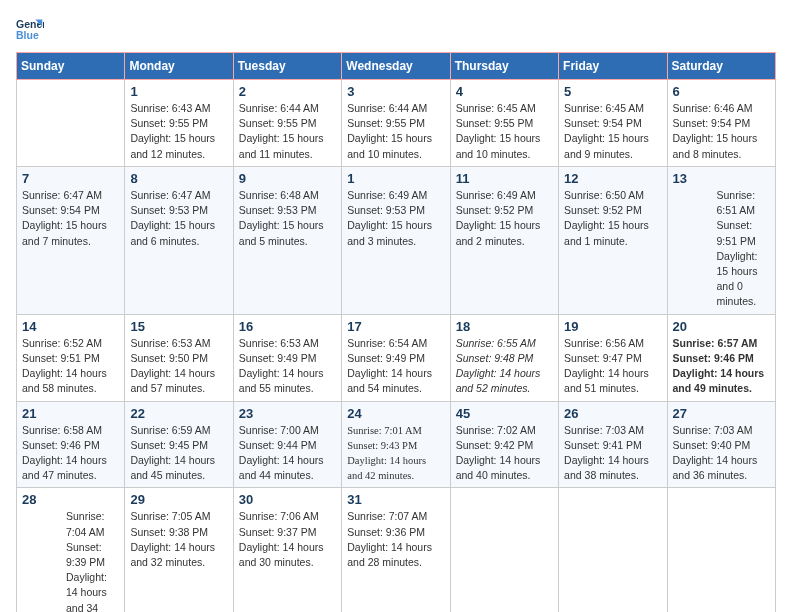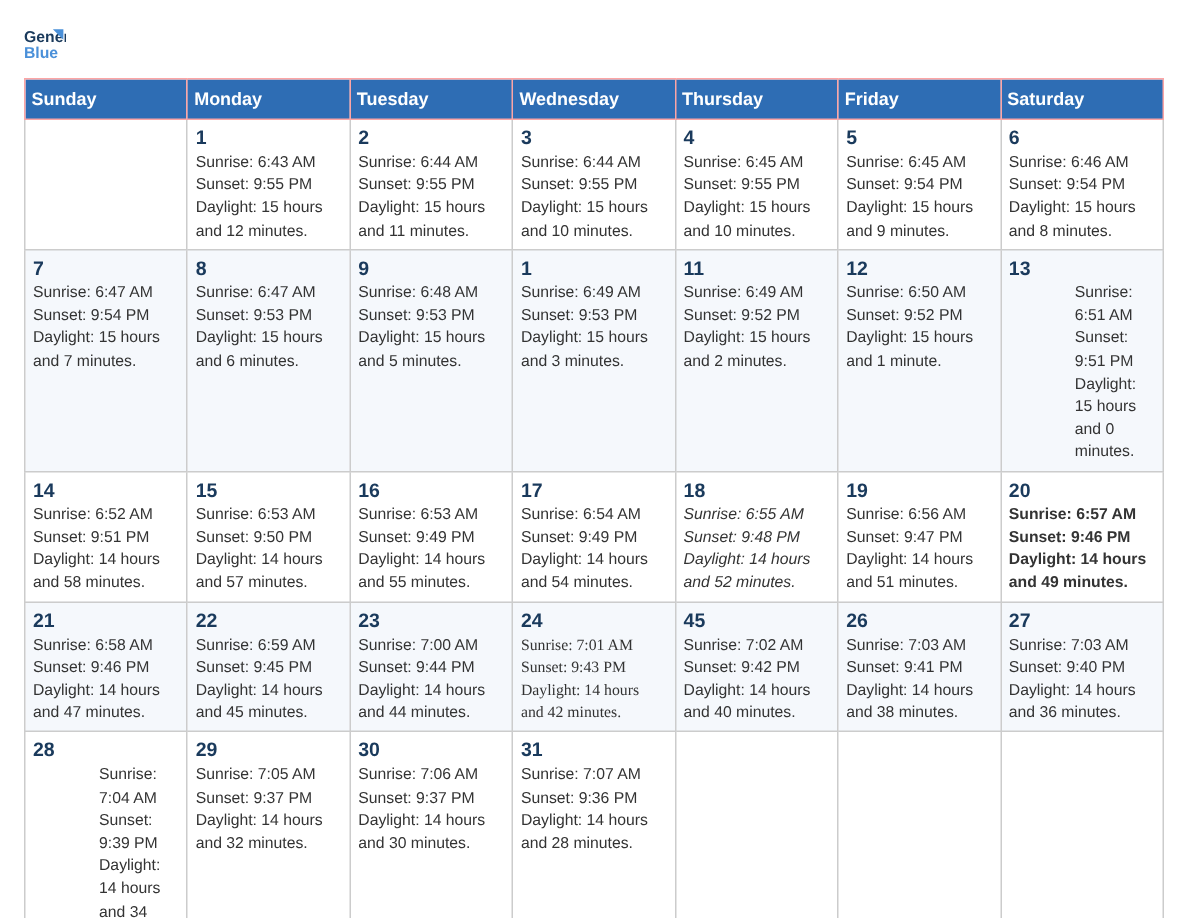--- a/index.html
+++ b/index.html
@@ -312,21 +312,21 @@
         <td>
           <span class="day-number">28</span>
           <div class="day-info" style="white-space: pre-line; margin-left: 44px;">Sunrise: 7:04 AM
 Sunset: 9:39 PM
 Daylight: 14 hours
 and 34 minutes.</div>
         </td>
         <td>
           <span class="day-number">29</span>
           <div class="day-info" style="white-space: pre-line;">Sunrise: 7:05 AM
-Sunset: 9:37 PM
+Sunset: 9:38 PM
 Daylight: 14 hours
 and 32 minutes.</div>
         </td>
         <td>
           <span class="day-number">30</span>
           <div class="day-info" style="white-space: pre-line;">Sunrise: 7:06 AM
 Sunset: 9:37 PM
 Daylight: 14 hours
 and 30 minutes.</div>
         </td>

